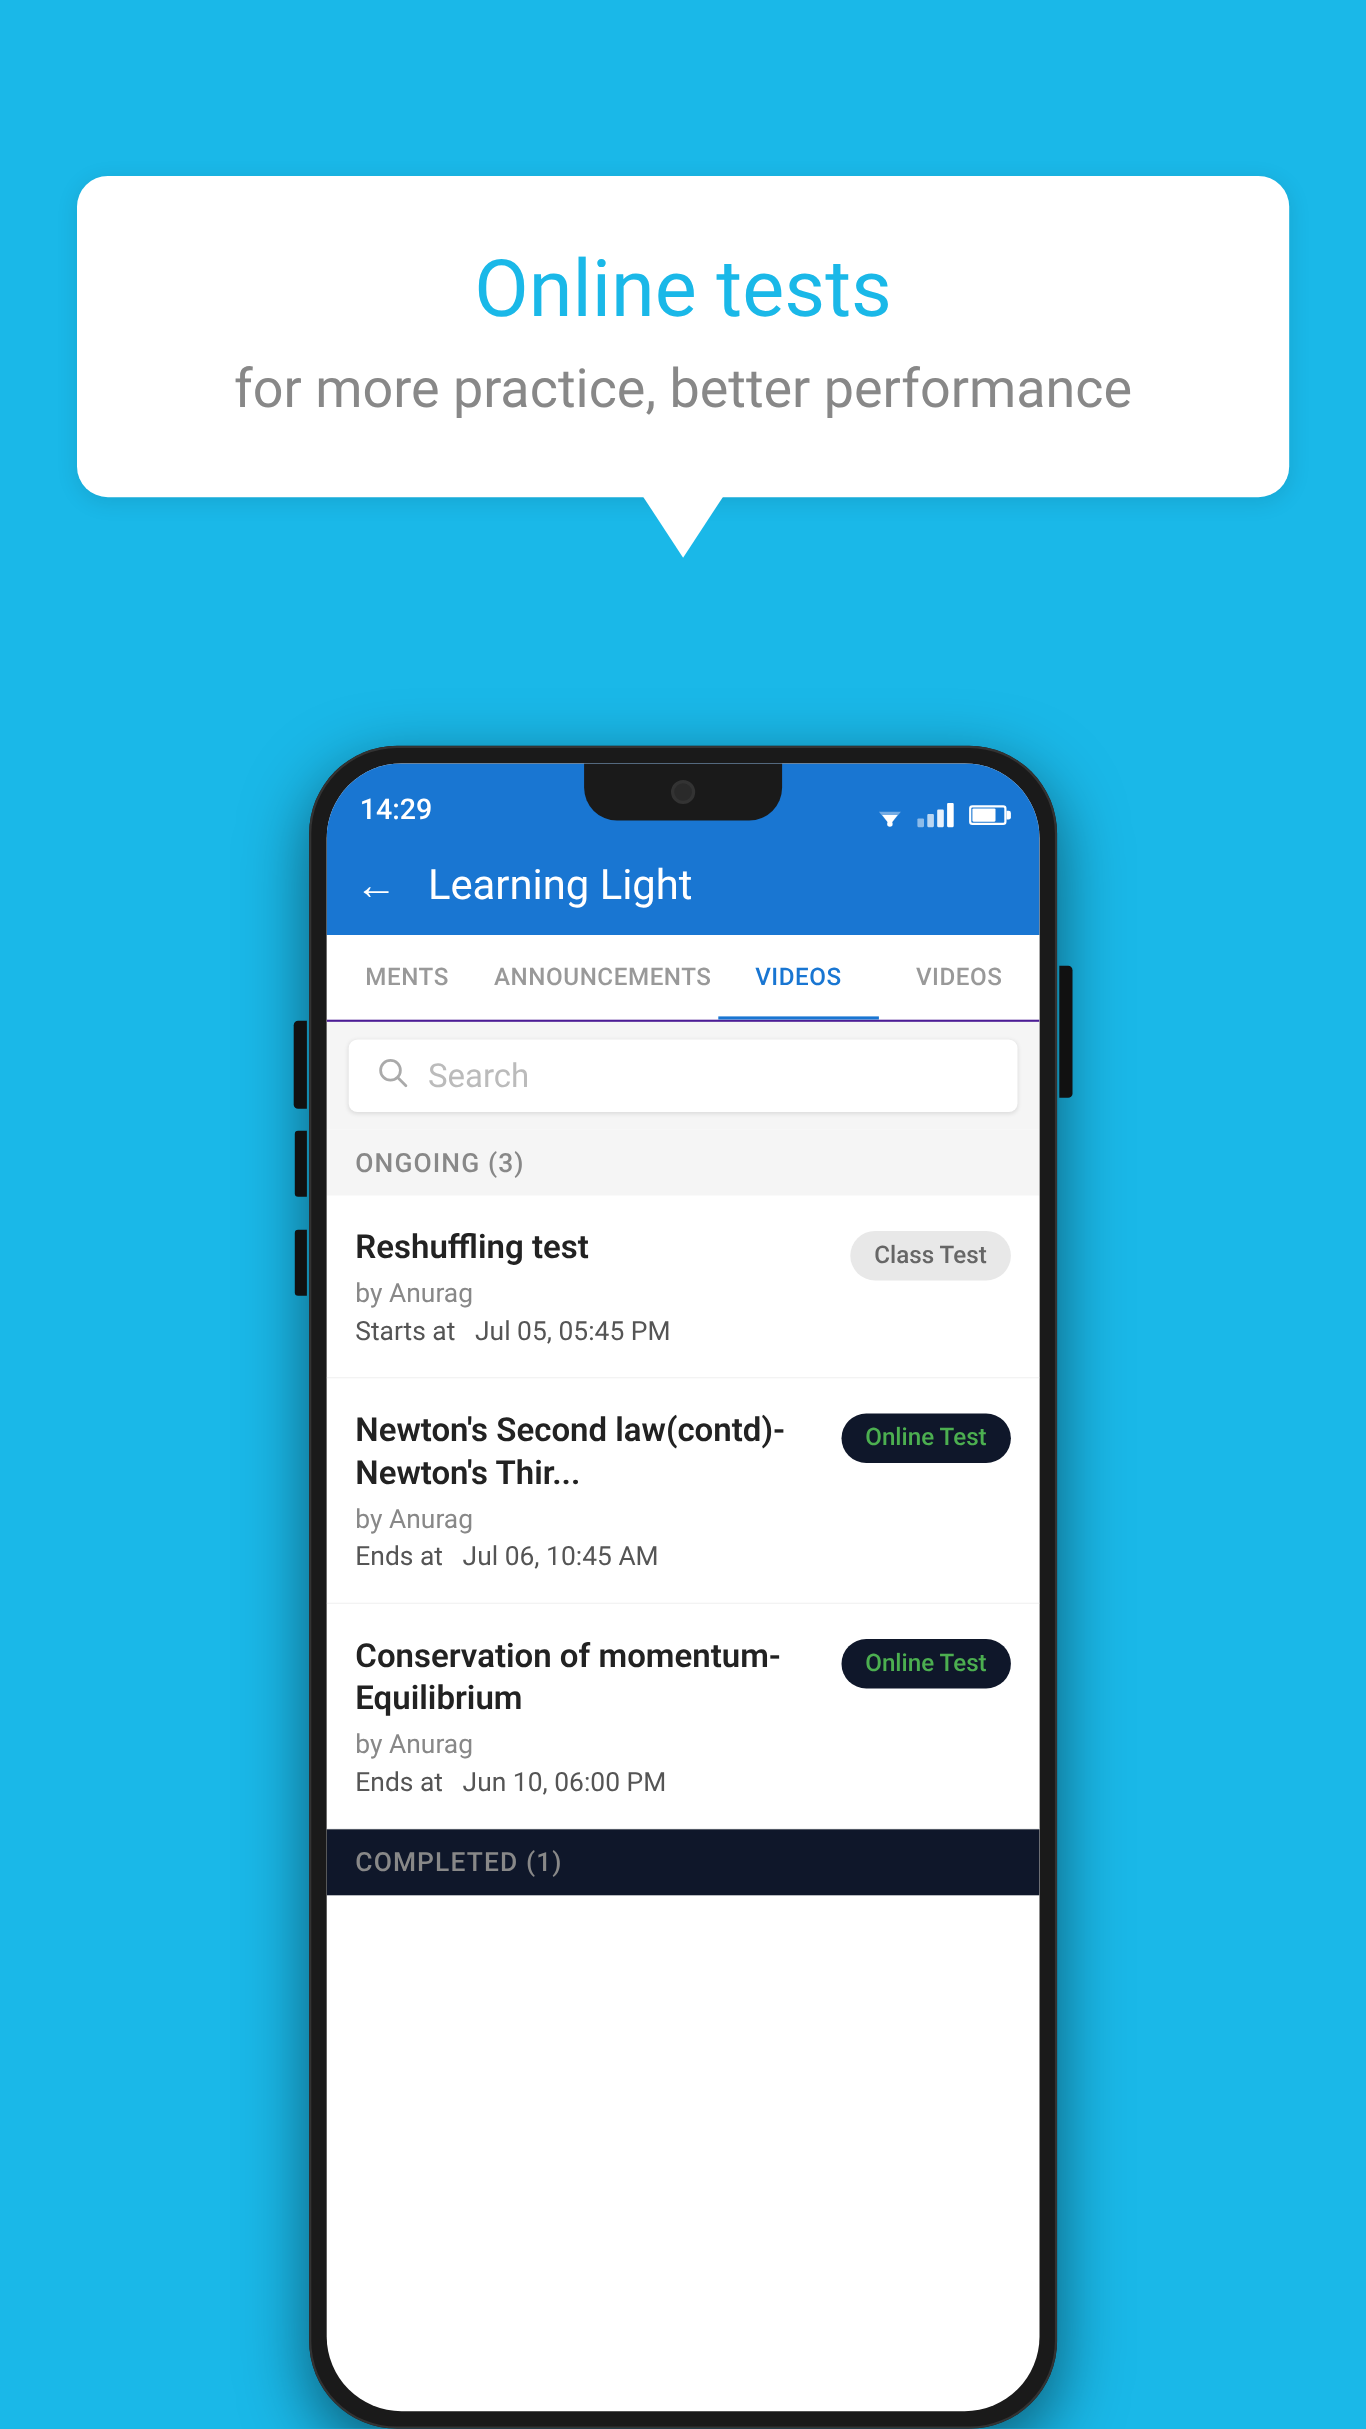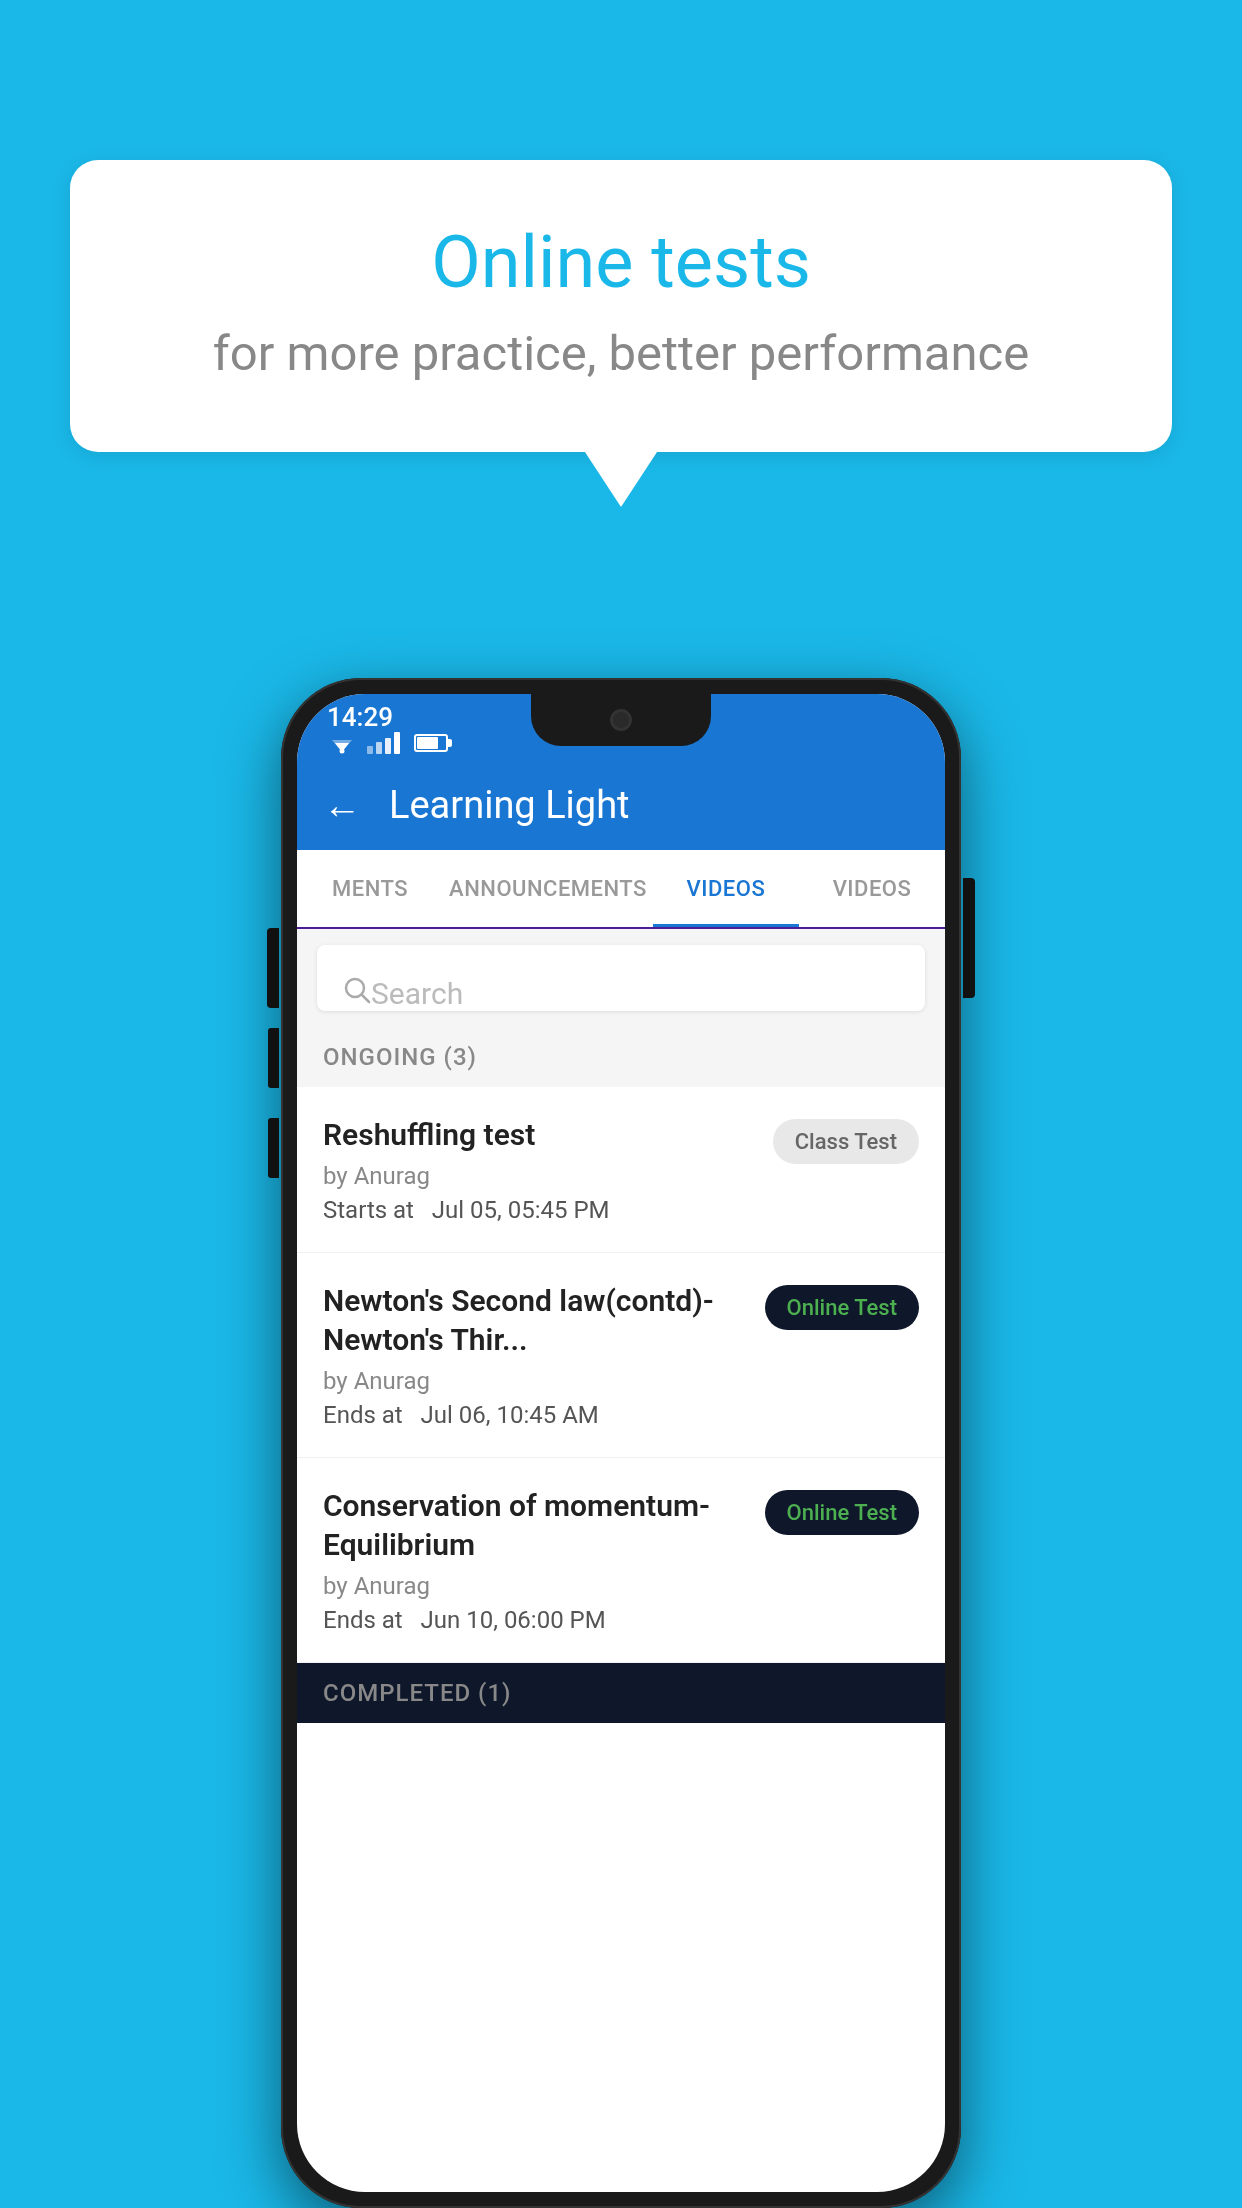--- a/index.html
+++ b/index.html
@@ -132,24 +132,24 @@
       background: #2a2a2a;
       border-radius: 50%;
       border: 3px solid #333;
     }
 
     
     .status-bar {
       background: #1976d2;
       height: 66px;
       display: flex;
+      align-items: flex-end;
       padding: 0 30px 8px;
       justify-content: space-between;
       padding-top: 8px;
-      flex-direction: column;
     }
 
     .status-time {
       color: white;
       font-size: 26px;
       font-weight: 500;
     }
 
     .status-icons {
       display: flex;
@@ -263,22 +263,23 @@
       padding: 16px 20px;
     }
 
     .search-input {
       background: white;
       border: none;
       border-radius: 8px;
       width: 100%;
       height: 66px;
       display: flex;
-      align-items: flex-end;
+      align-items: center;
       padding: 0 26px;
+      gap: 18px;
       box-shadow: 0 1px 4px rgba(0,0,0,0.1);
     }
 
     .search-icon-svg {
       color: #aaa;
       font-size: 28px;
     }
 
     .search-placeholder {
       color: #bbb;

